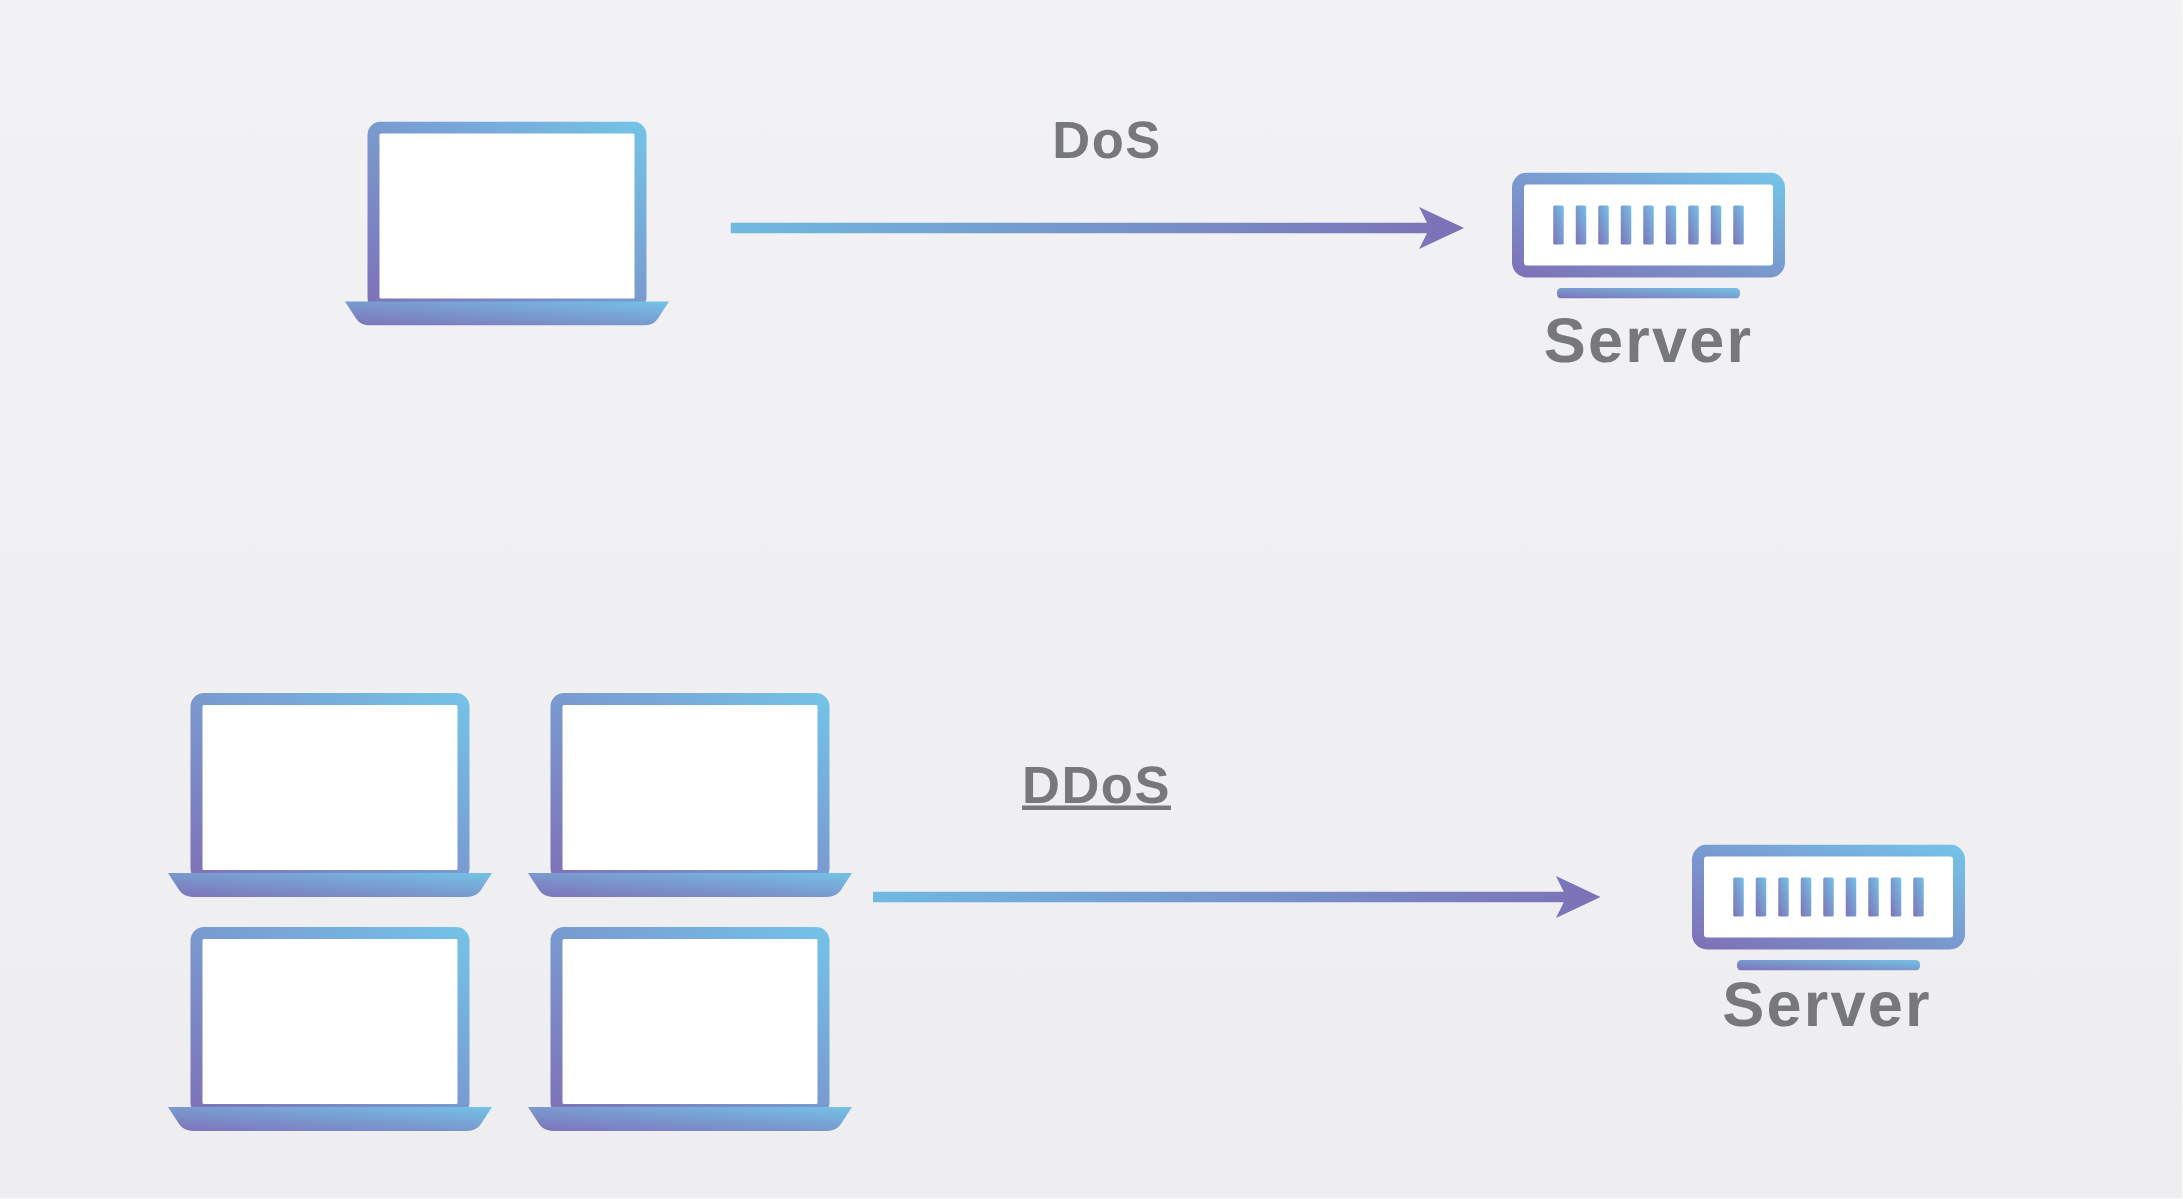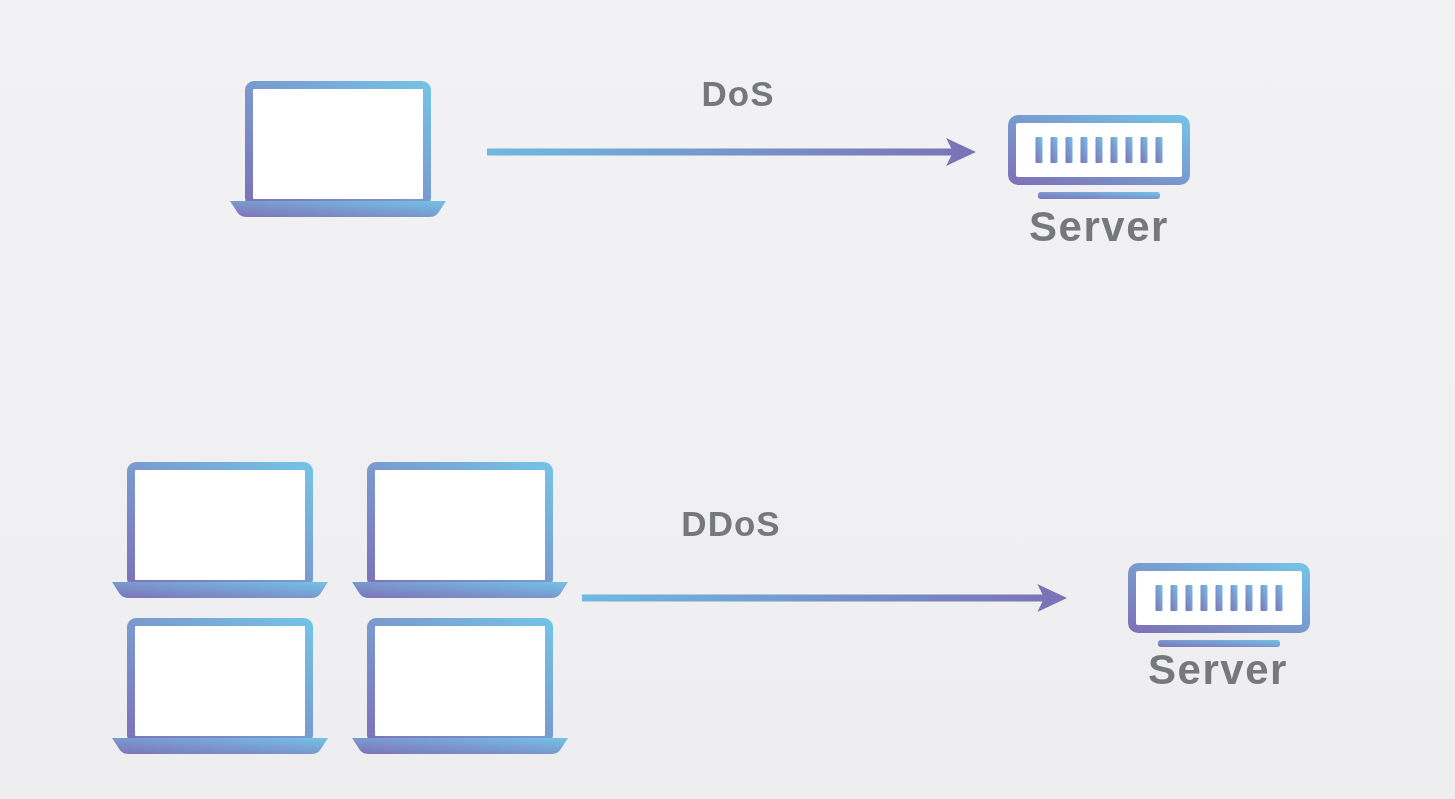--- a/index.html
+++ b/index.html
@@ -118,21 +118,21 @@
     <svg class="icon-svg abs" style="left:112px; top:618px;" width="216" height="136" viewBox="0 0 216 136">
       <rect x="19" y="4" width="178" height="118" rx="5" fill="#ffffff" stroke="url(#gDiag)" stroke-width="8"></rect>
       <path d="M0,120 H216 L208.5,131.5 Q205.5,136 199,136 H17 Q10.5,136 7.5,131.5 Z" fill="url(#gDiag)"></path>
     </svg>
 
     <svg class="icon-svg abs" style="left:352px; top:618px;" width="216" height="136" viewBox="0 0 216 136">
       <rect x="19" y="4" width="178" height="118" rx="5" fill="#ffffff" stroke="url(#gDiag)" stroke-width="8"></rect>
       <path d="M0,120 H216 L208.5,131.5 Q205.5,136 199,136 H17 Q10.5,136 7.5,131.5 Z" fill="url(#gDiag)"></path>
     </svg>
 
-    <div class="attack-label" style="left:731px; top:524px;">DDoS</div>
+    <div class="attack-label" style="left:731px; top:524px;text-decoration:underline;">DDoS</div>
 
     <svg class="icon-svg abs" style="left:582px; top:582px;" width="485" height="32" viewBox="0 0 490 32" preserveAspectRatio="none">
       <rect x="0" y="12.5" width="468" height="7" fill="url(#gArrow)"></rect>
       <path d="M460,2 L490,16 L460,30 L467,16 Z" fill="url(#gArrow)"></path>
     </svg>
 
     <svg class="icon-svg abs" style="left:1128px; top:563px;" width="182" height="84" viewBox="0 0 182 84">
       <rect x="4" y="4" width="174" height="62" rx="6" fill="#ffffff" stroke="url(#gDiag)" stroke-width="8"></rect>
       <g>
         <rect x="27.5" y="22" width="7" height="26" rx="1" fill="url(#gDiag)"></rect>

